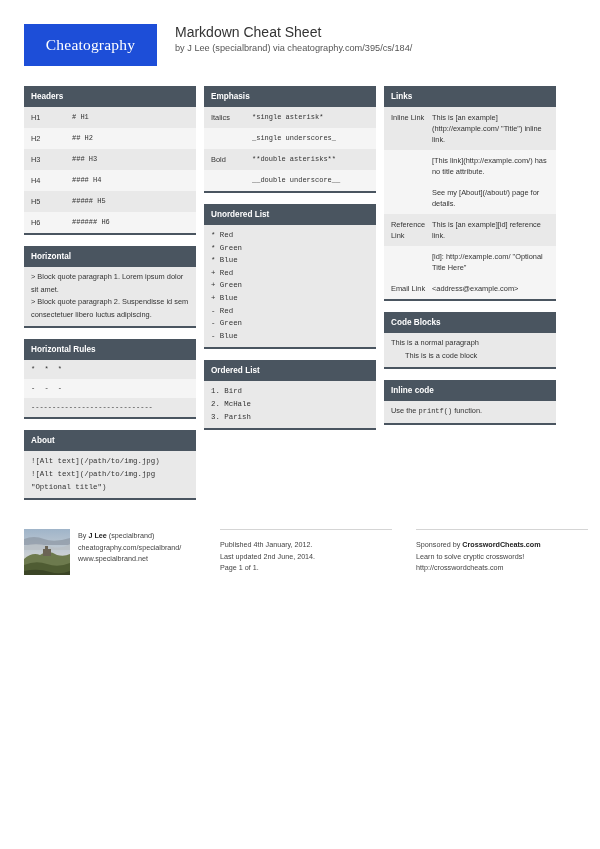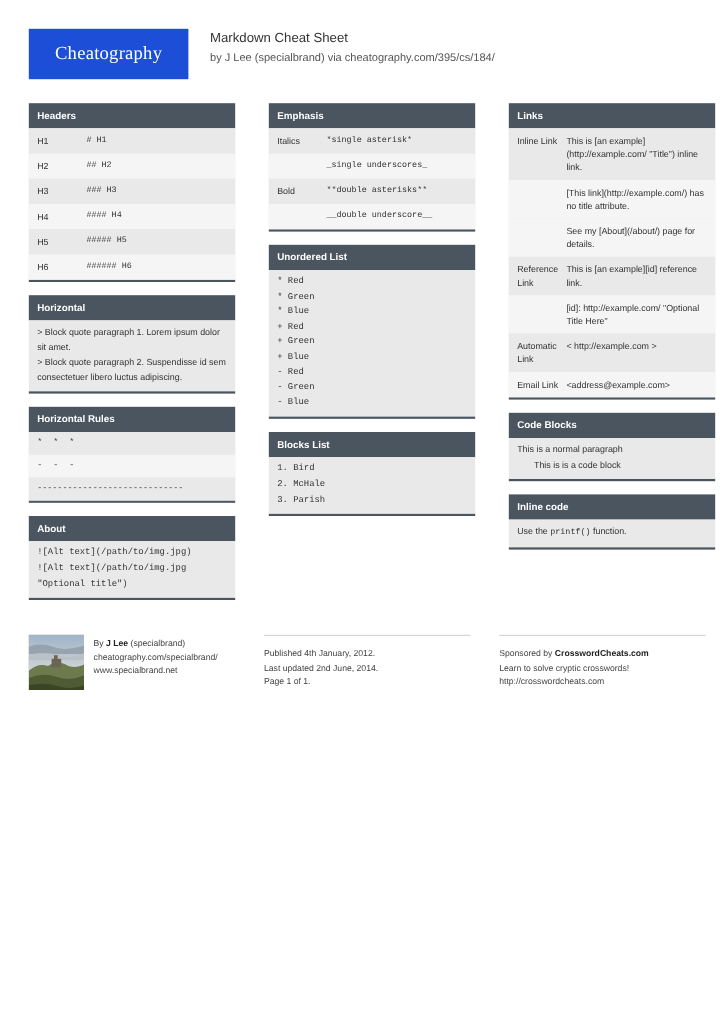--- a/index.html
+++ b/index.html
@@ -17,25 +17,25 @@
   .logo {
     width: 133px; height: 42px; background: #1d4ed8;
     display: flex; align-items: center; justify-content: center;
     flex: 0 0 auto;
   }
   .logo-text {
     color: #ffffff; font-family: "Liberation Serif", serif;
     font-size: 15.5px; letter-spacing: .2px;
   }
   .titles { margin-left: 18px; padding-top: 1px; }
-  .sheet-title { font-size: 11px; color: #333333; line-height: 15px; }
+  .sheet-title { font-size: 14px; color: #333333; line-height: 15px; }
   .sheet-sub { font-size: 9.2px; color: #555555; line-height: 14px; margin-top: 1px; }
 
   
-  .columns { display: flex; gap: 28px; align-items: flex-start; }
+  .columns { display: flex; gap: 8px; align-items: flex-start; }
   .col { width: 172px; flex: 0 0 172px; }
 
   
   .block { margin-bottom: 11px; border-bottom: 2px solid #4a5560; }
   .block-head {
     background: #4a5560; color: #ffffff;
     font-size: 8.2px; font-weight: bold;
     padding: 5px 7px 5px 7px; line-height: 11px;
   }
   .rows { background: #e9e9e9; }
@@ -184,21 +184,21 @@
           <div class="line mono">+ Red</div>
           <div class="line mono">+ Green</div>
           <div class="line mono">+ Blue</div>
           <div class="line mono">- Red</div>
           <div class="line mono">- Green</div>
           <div class="line mono">- Blue</div>
         </div>
       </div>
 
       <div class="block">
-        <div class="block-head">Blocks List</div>
+        <div class="block-head">Ordered List</div>
         <div class="lines">
           <div class="line mono">1. Bird</div>
           <div class="line mono">2. McHale</div>
           <div class="line mono">3. Parish</div>
         </div>
       </div>
 
     </div>
 
     <div class="col">
@@ -218,24 +218,20 @@
             <div class="cell-key"></div>
             <div class="cell-val">See my [About](/about/) page for details.</div>
           </div>
           <div class="row alt">
             <div class="cell-key">Reference Link</div>
             <div class="cell-val">This is [an example][id] reference link.</div>
           </div>
           <div class="row plain">
             <div class="cell-key"></div>
             <div class="cell-val">[id]: http://example.com/ "Optional Title Here"</div>
-          </div>
-          <div class="row alt">
-            <div class="cell-key">Automatic Link</div>
-            <div class="cell-val">&lt; http://example.com &gt;</div>
           </div>
           <div class="row plain">
             <div class="cell-key">Email Link</div>
             <div class="cell-val">&lt;address@example.com&gt;</div>
           </div>
         </div>
       </div>
 
       <div class="block">
         <div class="block-head">Code Blocks</div>

